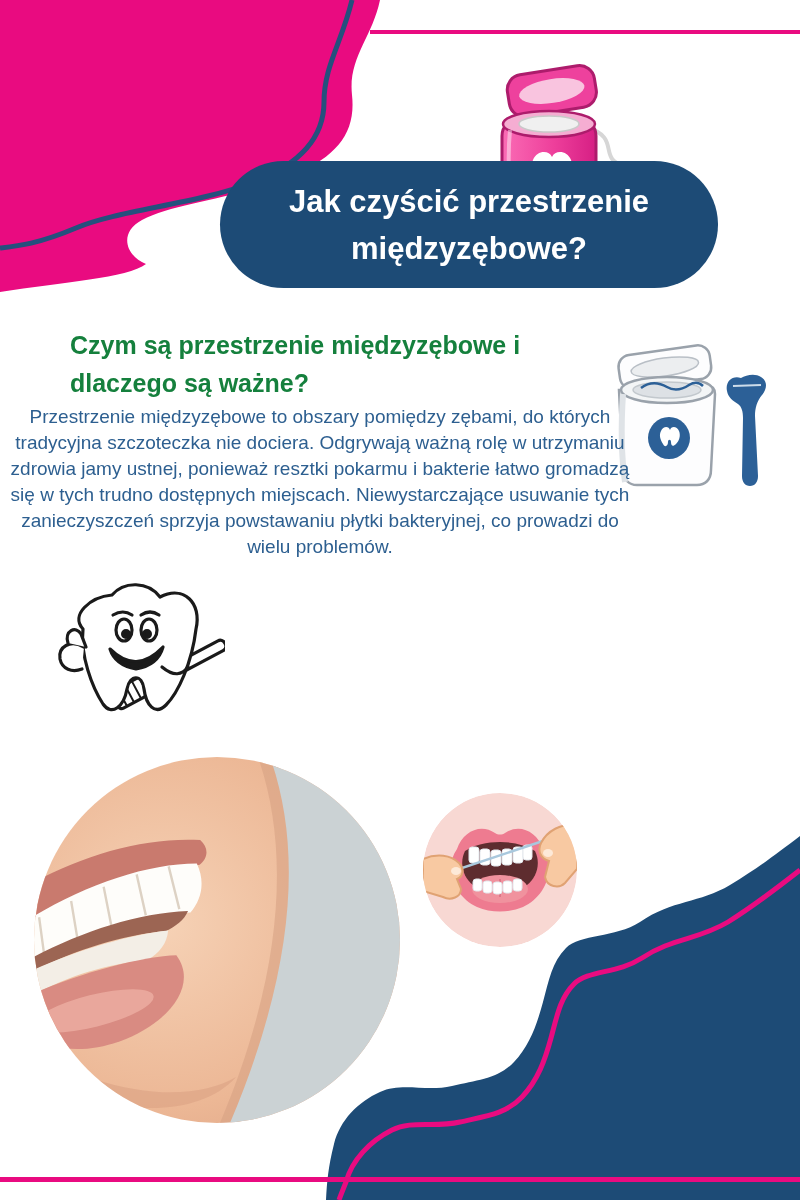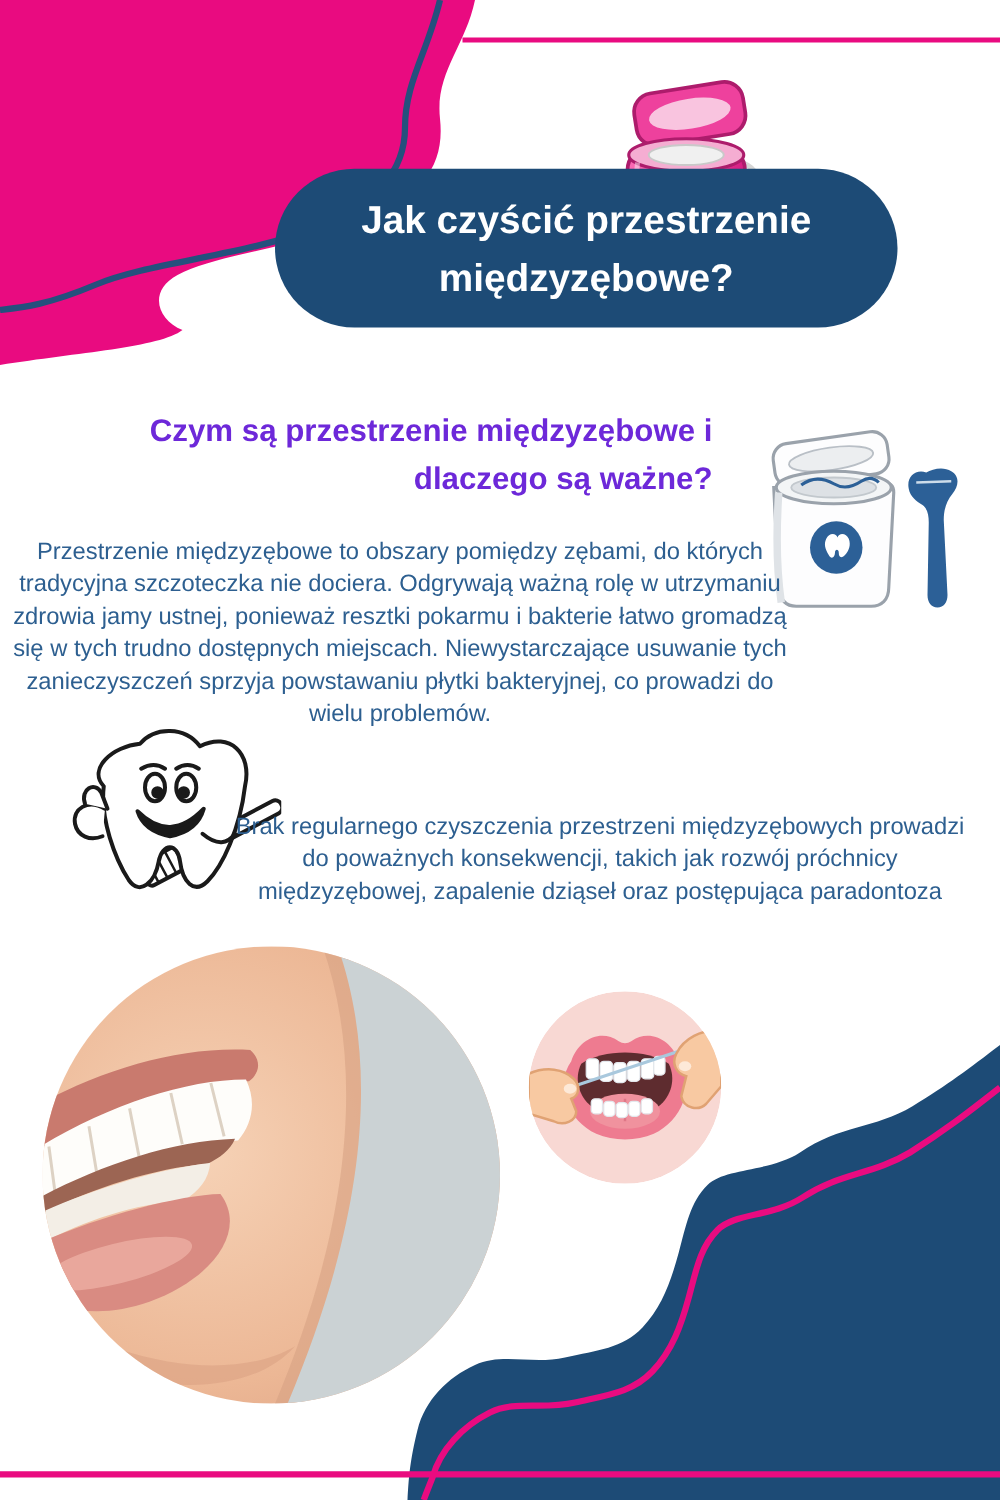--- a/index.html
+++ b/index.html
@@ -2,37 +2,37 @@
 <html><head>
 <meta charset="utf-8">
 <style>
   html,body{margin:0;padding:0;background:#ffffff;}
   #poster{
     position:relative;width:800px;height:1200px;overflow:hidden;
     background:#ffffff;font-family:"Liberation Sans", sans-serif;
   }
   .abs{position:absolute;}
   .pill{
-    left:220px;top:135px;width:498px;height:127px;border-radius:64px;
+    left:220px;top:161px;width:498px;height:127px;border-radius:64px;
     background:#1d4b76;display:flex;align-items:center;justify-content:center;
     z-index:3;
   }
   .pill h1{
     margin:0;color:#ffffff;font-size:31px;line-height:47px;font-weight:bold;
     text-align:center;width:440px;
   }
   .h-pink{
-    color:#6d28d9;font-weight:bold;text-align:right;margin:0;z-index:3;
+    color:#15803d;font-weight:bold;text-align:left;margin:0;z-index:3;
   }
   .sec1-head{left:70px;top:326px;width:500px;font-size:25px;line-height:38px;}
   .sec2-head{left:250px;top:581px;width:460px;font-size:24px;line-height:36px;}
   .body-text{
     color:#2d5f90;font-size:19px;line-height:26px;text-align:center;margin:0;z-index:3;
   }
-  .sec1-body{left:10px;top:404px;width:620px;margin-top:25px;}
+  .sec1-body{left:10px;top:404px;width:620px;}
   .sec2-body{left:180px;top:649px;width:600px;}
   .top-pink-line{
     left:370px;top:30px;width:430px;height:4px;background:#e90b80;z-index:1;
   }
   .bottom-pink-line{
     left:0;top:1177px;width:800px;height:5px;background:#e90b80;z-index:6;
   }
   .photo-circle{
     left:34px;top:757px;width:366px;height:366px;border-radius:50%;
     overflow:hidden;z-index:4;
@@ -125,21 +125,20 @@
       <ellipse cx="74" cy="53" rx="8" ry="11"></ellipse>
       <ellipse cx="99" cy="53" rx="8" ry="11"></ellipse>
       <circle cx="76" cy="57" r="3.4" fill="#1a1a1a"></circle>
       <circle cx="97" cy="57" r="3.4" fill="#1a1a1a"></circle>
       <path d="M63 38 Q73 32 82 38 M91 38 Q100 32 109 38" fill="none"></path>
       <path d="M60 72 Q86 98 113 70 Q108 88 86 92 Q65 88 60 72 Z" fill="#1a1a1a"></path>
       <path d="M112 90 C124 100 132 98 138 90" fill="none"></path>
     </g>
   </svg>
 
-  <p class="abs body-text sec2-body">Brak regularnego czyszczenia przestrzeni międzyzębowych prowadzi do poważnych konsekwencji, takich jak rozwój próchnicy międzyzębowej, zapalenie dziąseł oraz postępująca paradontoza</p>
 
   <div class="abs photo-circle">
     <svg width="366" height="366" viewBox="0 0 366 366">
       <defs>
         <radialGradient id="skin" cx="35%" cy="45%" r="85%">
           <stop offset="0" stop-color="#f6d2b6"></stop>
           <stop offset="0.6" stop-color="#ecb795"></stop>
           <stop offset="1" stop-color="#d89c7f"></stop>
         </radialGradient>
       </defs>

